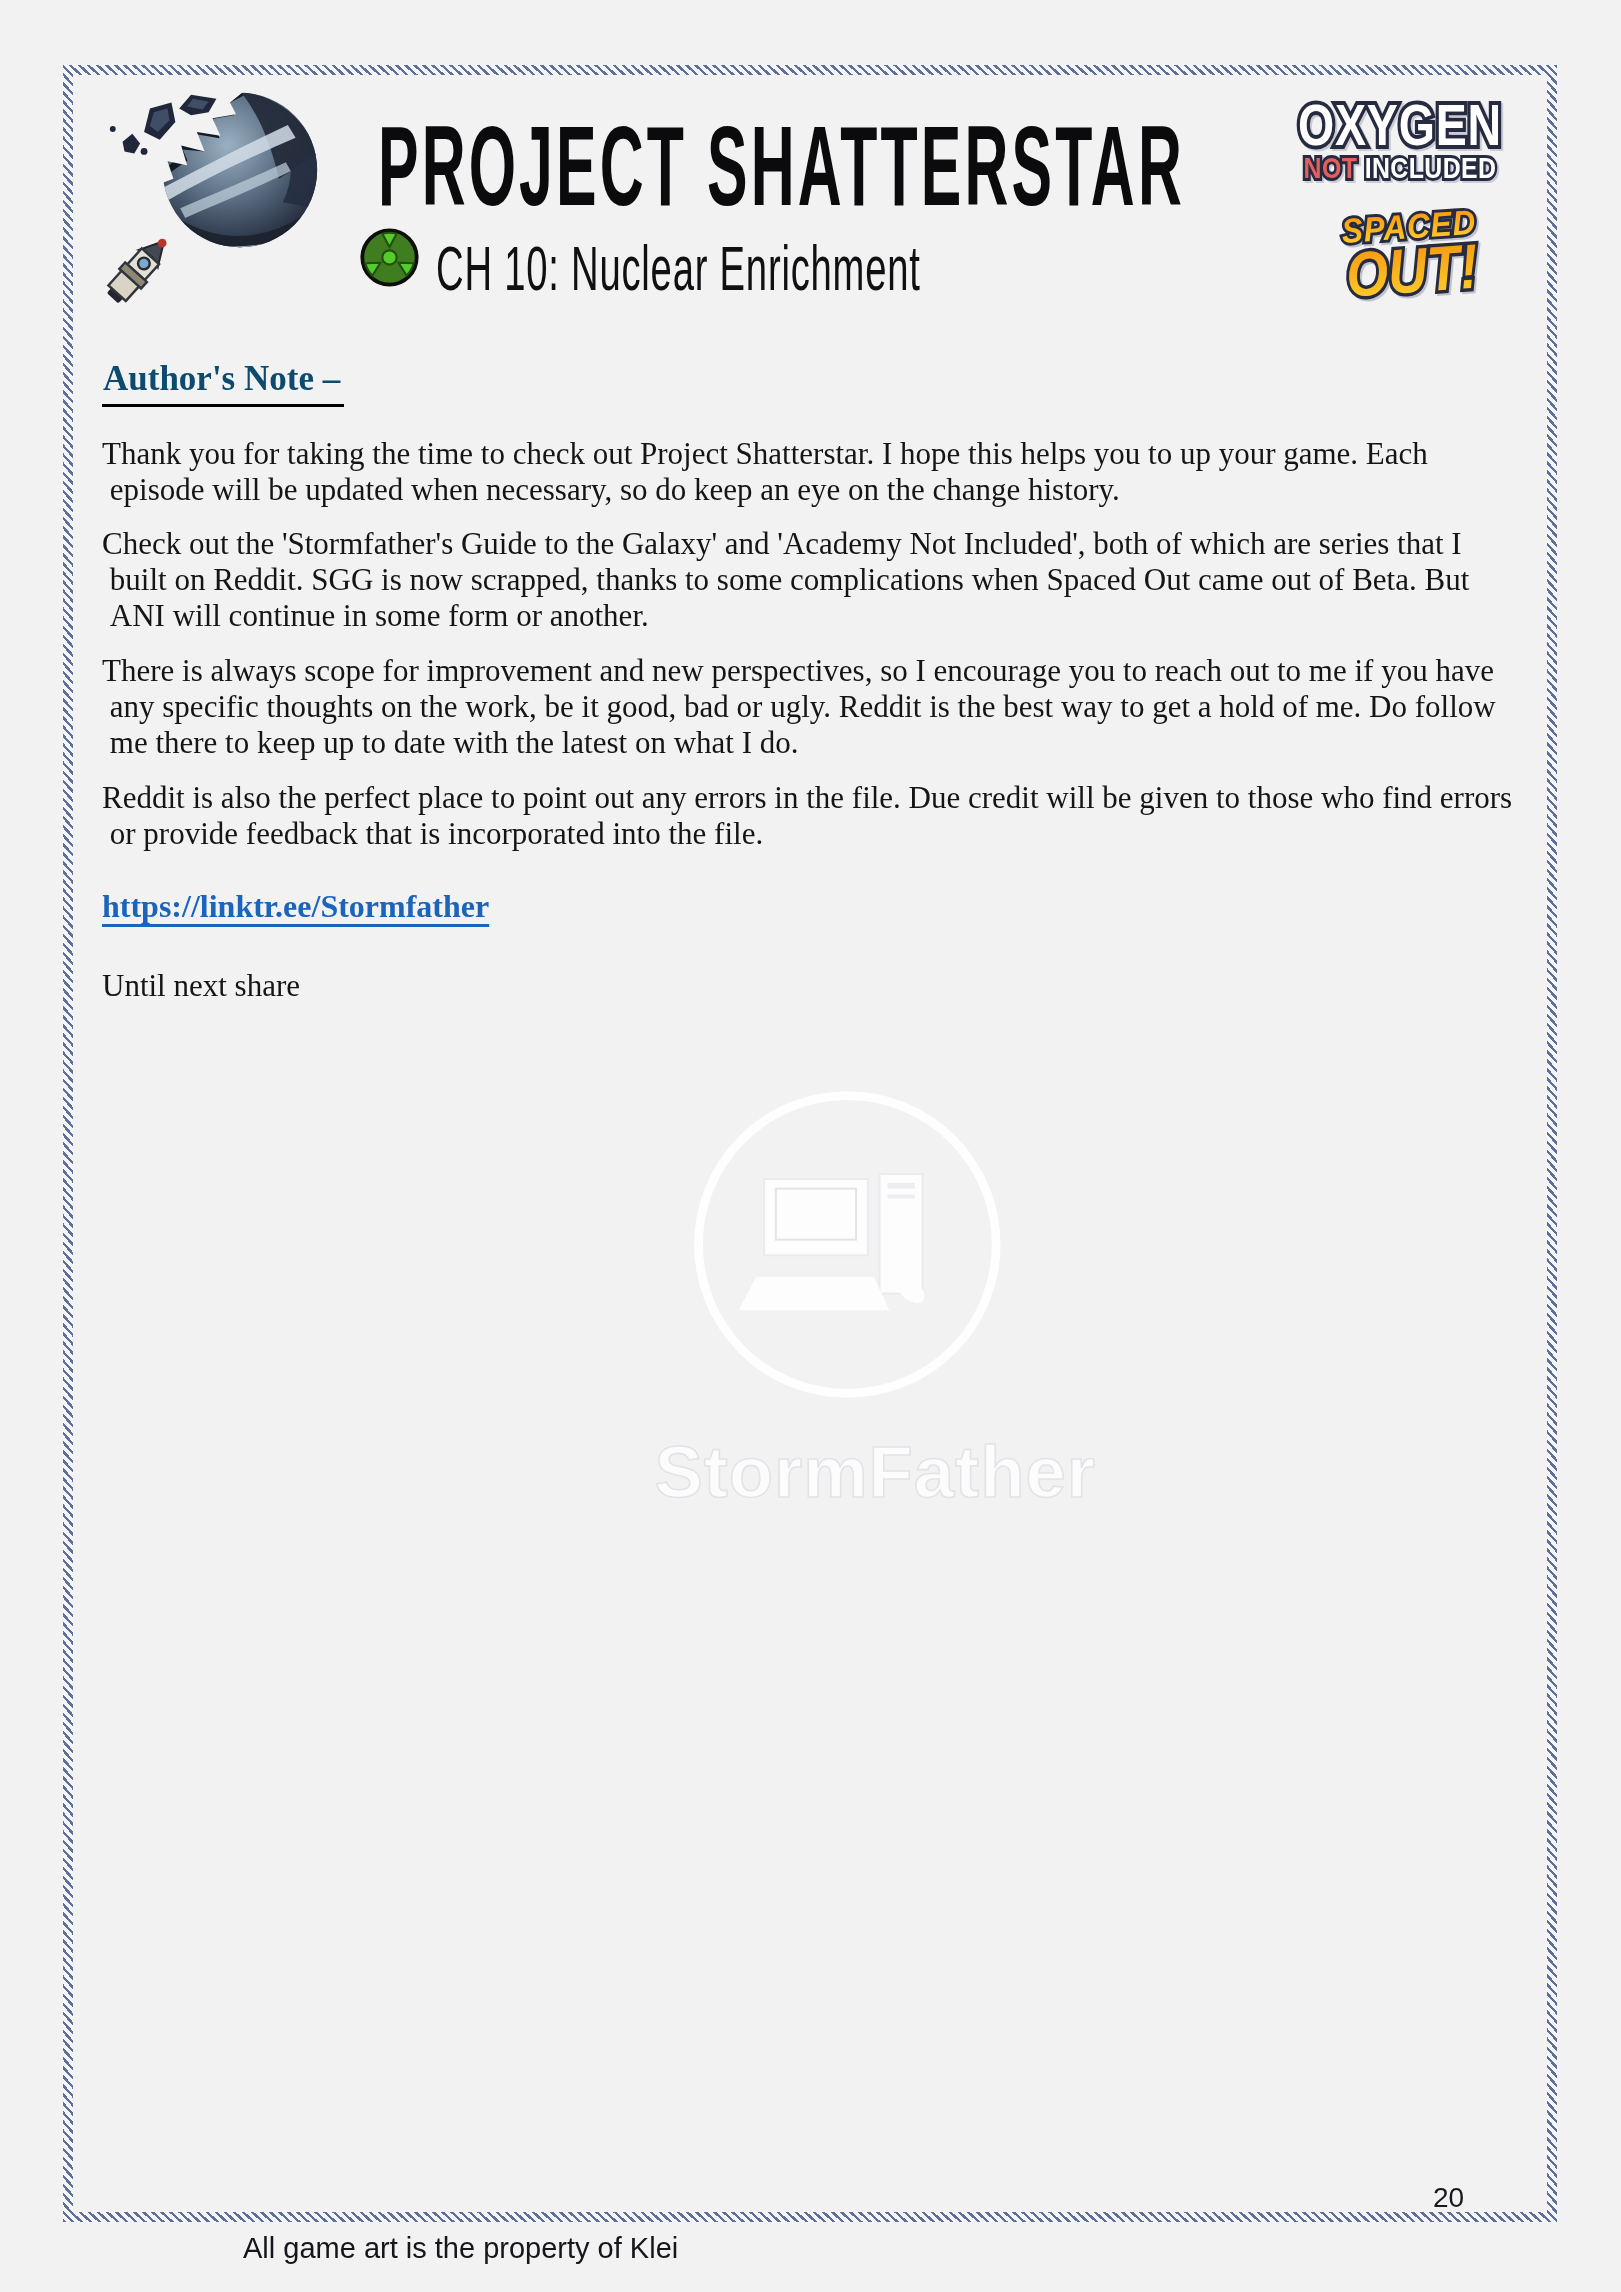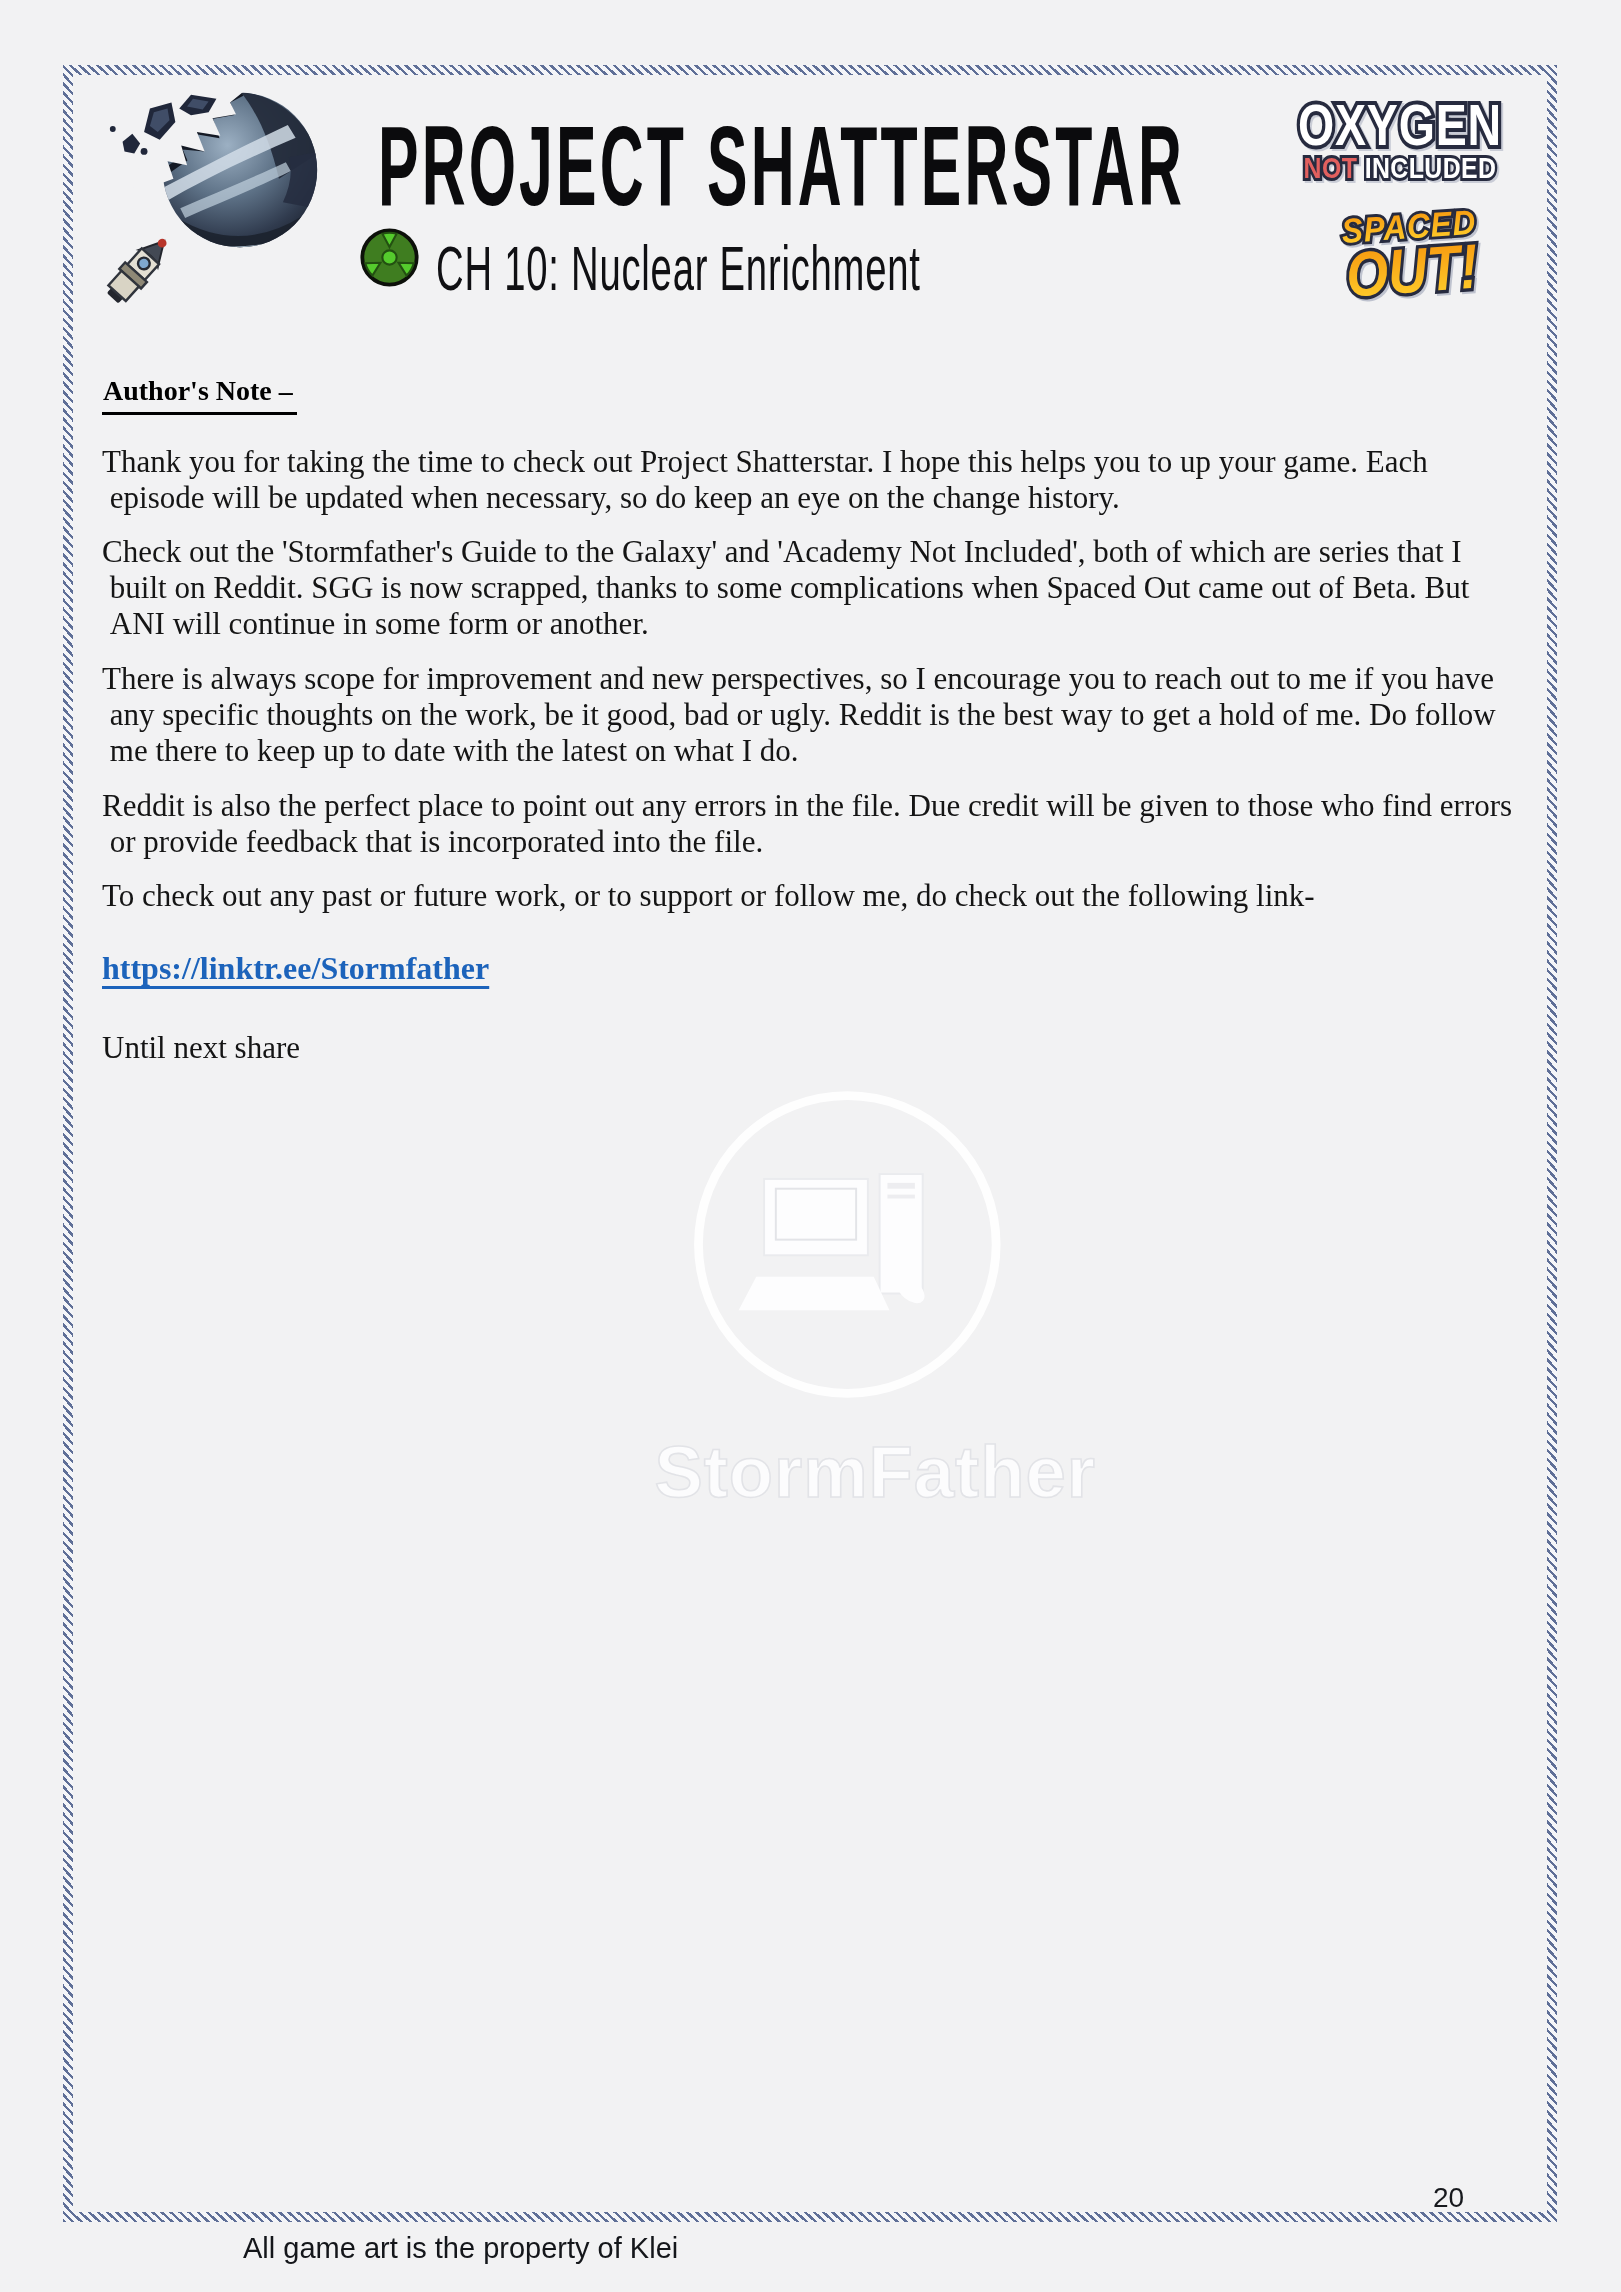--- a/index.html
+++ b/index.html
@@ -26,22 +26,22 @@
   .chapter{
     margin-left:15.7px;margin-top:2px;
     font-family:"Liberation Sans",sans-serif;font-weight:normal;font-size:49px;
     letter-spacing:1px;color:#101013;white-space:nowrap;
     transform:scale(0.78,1.28);transform-origin:left top;
   }
   .main{
     position:absolute;left:102px;top:359px;width:1423px;z-index:2;color:#151515;
   }
   .main h1{
-    display:inline-block;margin:16px 0 29px 0;padding:0 3.9px 4.9px 1px;
-    font-size:28px;font-weight:bold;border-bottom:3.9px solid #000;color:#000000;
+    display:inline-block;margin:0 0 29px 0;padding:0 3.9px 4.9px 1px;
+    font-size:35px;font-weight:bold;border-bottom:3.9px solid #000;color:#0c4a6e;
   }
   .main p{
     margin:0 0 18.6px 0;font-size:31px;line-height:36px;
     padding-left:7.8px;text-indent:-7.8px;
   }
   .link-line{margin-top:36px !important;}
   .link-line a{
     font-weight:bold;font-size:32px;color:#1c63bb;
     text-decoration:underline;text-decoration-thickness:2.9px;text-underline-offset:6.9px;
   }
@@ -168,21 +168,20 @@
       </g>
     </g>
   </svg>
 
   <div class="main">
     <h1>Author's Note –</h1>
     <p>Thank you for taking the time to check out Project Shatterstar. I hope this helps you to up your game. Each episode will be updated when necessary, so do keep an eye on the change history.</p>
     <p>Check out the 'Stormfather's Guide to the Galaxy' and 'Academy Not Included', both of which are series that I built on Reddit. SGG is now scrapped, thanks to some complications when Spaced Out came out of Beta. But ANI will continue in some form or another.</p>
     <p>There is always scope for improvement and new perspectives, so I encourage you to reach out to me if you have any specific thoughts on the work, be it good, bad or ugly. Reddit is the best way to get a hold of me. Do follow me there to keep up to date with the latest on what I do.</p>
     <p>Reddit is also the perfect place to point out any errors in the file. Due credit will be given to those who find errors or provide feedback that is incorporated into the file.</p>
-    <p>To check out any past or future work, or to support or follow me, do check out the following link-</p>
     <p class="link-line">
       <a href="#">https://linktr.ee/Stormfather</a>
     </p>
     <p class="closing">Until next share</p>
   </div>
 
   <div class="pagenum">20</div>
   <div class="footer">All game art is the property of Klei</div>
 
 </div>

